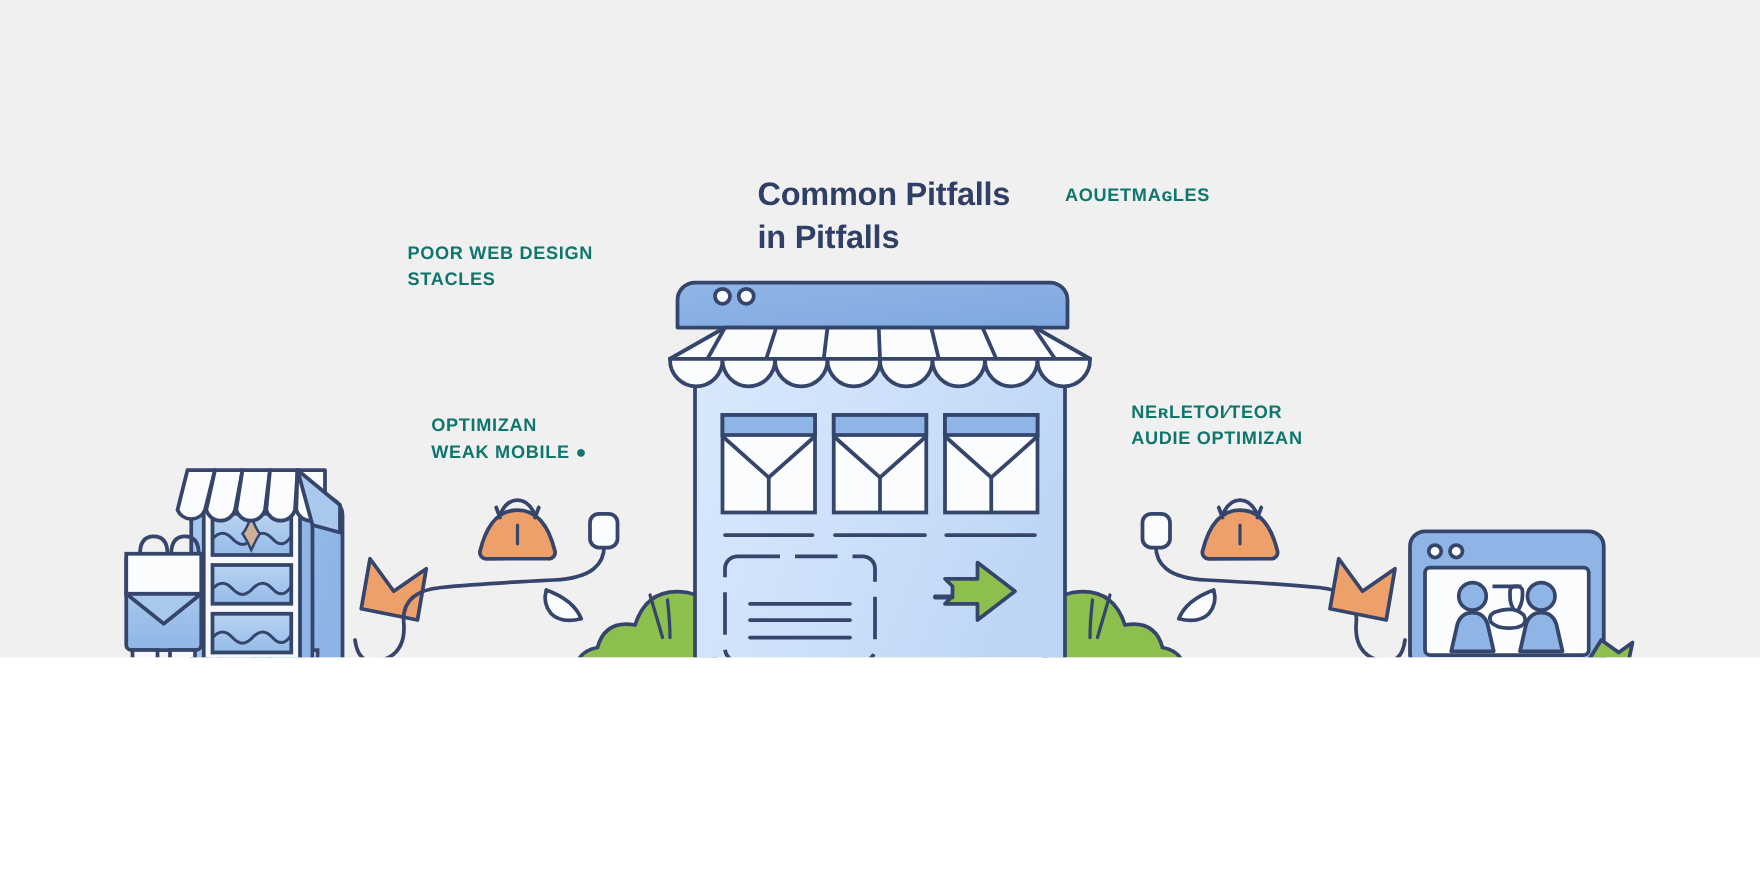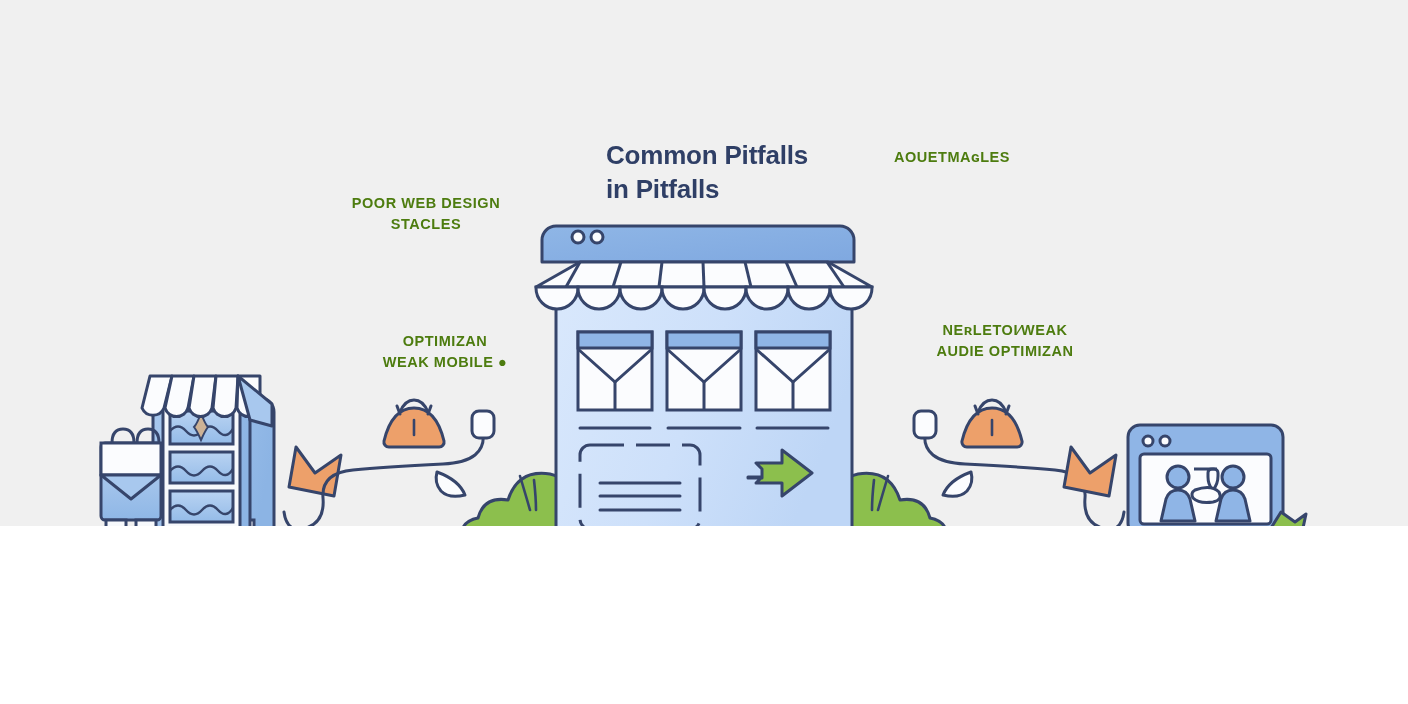--- a/index.html
+++ b/index.html
@@ -38,22 +38,22 @@
     line-height: 34px;
     letter-spacing: -0.2px;
     color: #2f3f66;
   }
   #title .l2 { display: block; }
   .kicker {
     font-size: 14.5px;
     font-weight: bold;
     letter-spacing: 0.55px;
     line-height: 21px;
-    text-align: center;
-    color: #4d7c0f;
+    text-align: left;
+    color: #0f766e;
   }
   #label-advantages {
     left: 852px;
     top: 147px;
     width: 200px;
   }
   #label-poor-web-design {
     left: 326px;
     top: 193px;
     width: 200px;
@@ -300,17 +300,17 @@
     <div>POOR WEB DESIGN</div>
     <div>STACLES</div>
   </div>
 
   <div class="txt kicker" id="label-weak-mobile">
     <div>OPTIMIZAN</div>
     <div>WEAK MOBILE ●</div>
   </div>
 
   <div class="txt kicker" id="label-audience-insights">
-    <div>NEʀLETOI∕WEAK</div>
+    <div>NEʀLETOI∕TEOR</div>
     <div>AUDIE OPTIMIZAN</div>
   </div>
 
 </div>
 
 </body></html>

